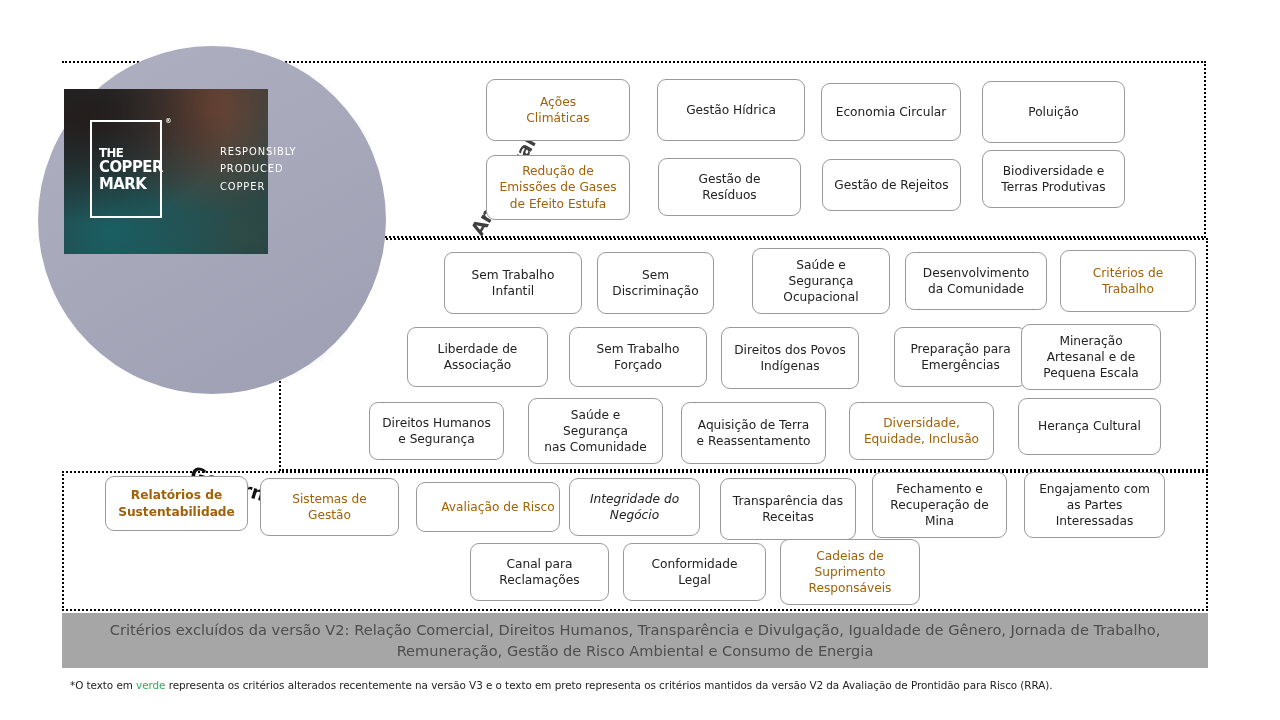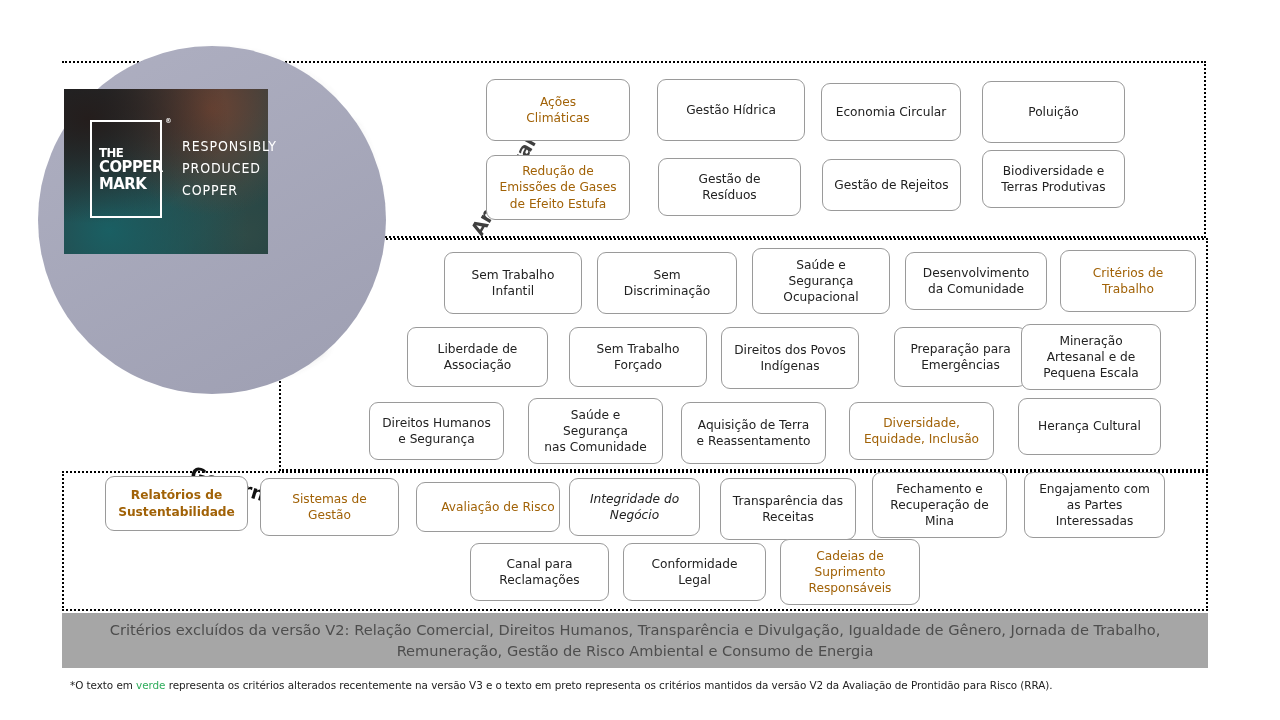--- a/index.html
+++ b/index.html
@@ -34,22 +34,22 @@
     display:flex;flex-direction:column;justify-content:center;align-items:flex-start;
     padding-left:7px;position:relative;
   }
   .logo-mark span{color:#fff;font-family:"DejaVu Sans Condensed","Liberation Sans",sans-serif;
     font-weight:700;letter-spacing:-0.5px;line-height:1.0;}
   .lm1{font-size:13px;}
   .lm2{font-size:16.5px;}
   .lm3{font-size:16.5px;}
   .reg{position:absolute;right:-11px;top:-4px;color:#fff;font-size:7px;}
   .logo-div{width:1.5px;height:74px;background:#cfcfcf;margin:0 9px 0 11px;}
-  .logo-tag{color:#ffffff;font-size:14px;line-height:1.55;letter-spacing:.9px;
-    font-family:"DejaVu Sans Condensed","Liberation Sans",sans-serif;font-weight:400;}
+  .logo-tag{color:#ffffff;font-size:11px;line-height:1.55;letter-spacing:.9px;
+    font-family:"DejaVu Sans Condensed","Liberation Sans",sans-serif;font-weight:400;margin-left:38px;}
 
   
   .arc-label{position:absolute;font-weight:700;white-space:nowrap;pointer-events:none;}
   #lbl-ambiental{color:#3f3f3f;font-size:19px;left:503px;top:186px;
     transform:translate(-50%,-50%) rotate(-60deg);}
   #lbl-social{color:#ffffff;font-size:19px;left:447px;top:337px;
     transform:translate(-50%,-50%) rotate(-28deg);}
   #lbl-gov{color:#111111;font-size:19px;left:252px;top:491px;
     transform:translate(-50%,-50%) rotate(17deg);}
 
@@ -164,21 +164,21 @@
         <div style="width: 100%;"><span>Gestão de Rejeitos</span></div>
       </div>
       <div class="box" style="left: 982px; top: 150px; width: 143px; height: 58px;">
         <div style="width: 100%;"><span>Biodiversidade e</span><br><span>Terras Produtivas</span></div>
       </div>
     </div>
   <div id="g-social">
       <div class="box" style="left: 444px; top: 252px; width: 138px; height: 62px;">
         <div style="width: 100%;"><span>Sem Trabalho</span><br><span>Infantil</span></div>
       </div>
-      <div class="box" style="left: 597px; top: 252px; width: 140px; height: 62px;">
+      <div class="box" style="left: 597px; top: 252px; width: 117px; height: 62px;">
         <div style="width: 100%;"><span>Sem</span><br><span>Discriminação</span></div>
       </div>
       <div class="box" style="left: 752px; top: 248px; width: 138px; height: 66px;">
         <div style="width: 100%;"><span>Saúde e</span><br><span>Segurança</span><br><span>Ocupacional</span></div>
       </div>
       <div class="box" style="left: 905px; top: 252px; width: 142px; height: 58px;">
         <div style="width: 100%;"><span>Desenvolvimento</span><br><span>da Comunidade</span></div>
       </div>
       <div class="box green" style="left: 1060px; top: 250px; width: 136px; height: 62px;">
         <div style="width: 100%;"><span>Critérios de</span><br><span>Trabalho</span></div>

